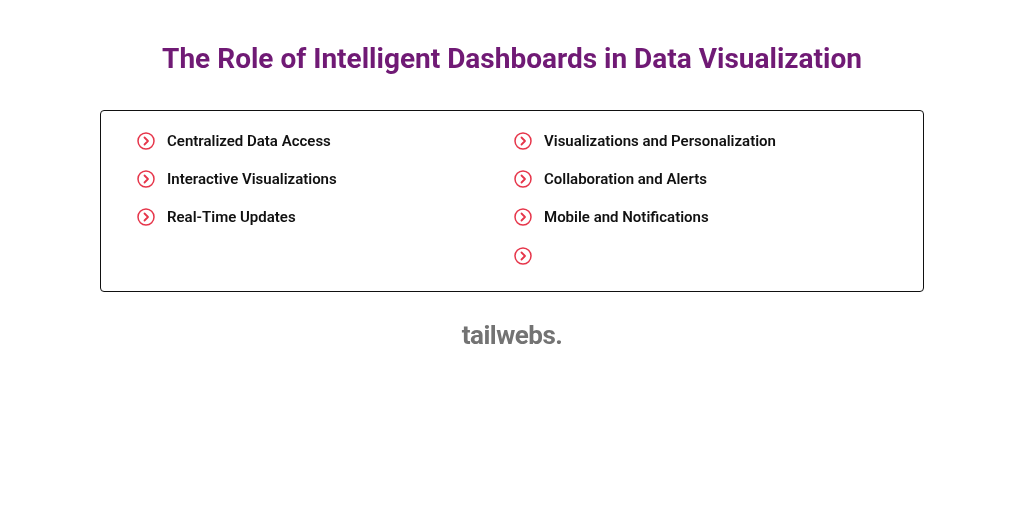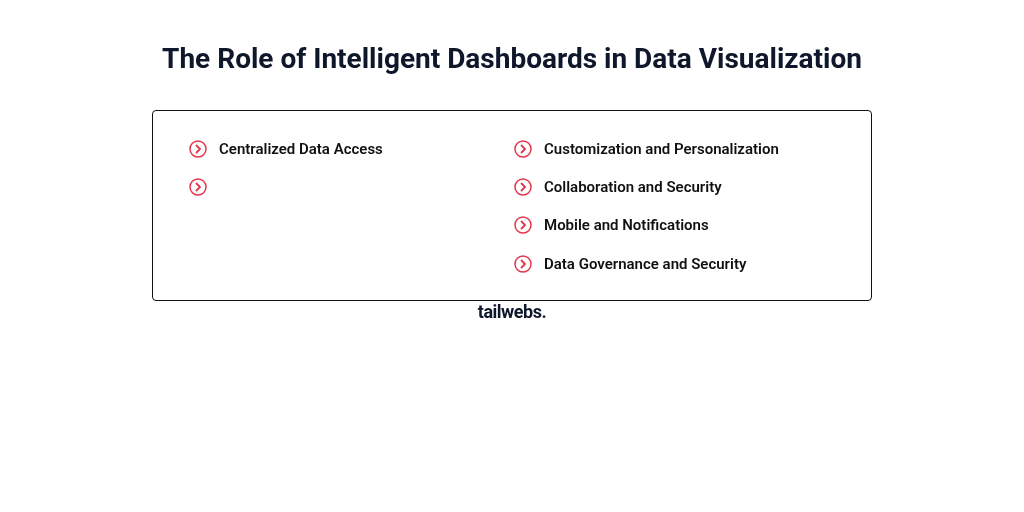--- a/index.html
+++ b/index.html
@@ -13,31 +13,31 @@
       background: #ffffff;
       font-family: -apple-system, BlinkMacSystemFont, "Segoe UI", Roboto, Helvetica, Arial, sans-serif;
       display: flex;
       flex-direction: column;
       align-items: center;
       padding-top: 40px;
     }
     .title {
       font-size: 28px;
       font-weight: 700;
-      color: #0f172a;
+      color: #701a75;
       text-align: right;
       line-height: 1.35;
       max-width: 700px;
       margin-bottom: 32px;
     }
     .box {
       border: 1.5px solid #111;
       border-radius: 4px;
-      width: 720px;
-      padding: 28px 36px 26px 36px;
+      width: 824px;
+      padding: 20px 36px 26px 36px;
       display: flex;
       gap: 4px;
     }
     .col {
       flex: 1;
       display: flex;
       flex-direction: column;
       gap: 18px;
     }
     .item {
@@ -54,23 +54,24 @@
     .chev-icon svg {
       display: block;
     }
     .item-label {
       font-size: 15px;
       font-weight: 600;
       color: #111;
       line-height: 1.35;
     }
     .brand {
-      font-size: 18px;
+      margin-top: 28px;
+      font-size: 26px;
       font-weight: 700;
-      color: #0f172a;
+      color: #737373;
       letter-spacing: -0.5px;
     }
   </style>
 </head>
 <body>
 
 <h1 class="title">The Role of Intelligent Dashboards in Data Visualization</h1>
 
 <div class="box">
   <div class="col">
@@ -83,56 +84,65 @@
       </span>
       <span class="item-label">Centralized Data Access</span>
     </div>
     <div class="item">
       <span class="chev-icon">
         <svg width="18" height="18" viewBox="0 0 18 18">
             <circle cx="9" cy="9" r="8" fill="none" stroke="#e6354a" stroke-width="1.5"></circle>
             <path d="M7.5 5.5 L11 9 L7.5 12.5" fill="none" stroke="#e6354a" stroke-width="1.8" stroke-linecap="round" stroke-linejoin="round"></path>
           </svg>
       </span>
+      <span class="item-label">Interactive Visualizations</span>
+    </div>
+    <div class="item">
+      <span class="chev-icon">
+        <svg width="18" height="18" viewBox="0 0 18 18">
+            <circle cx="9" cy="9" r="8" fill="none" stroke="#e6354a" stroke-width="1.5"></circle>
+            <path d="M7.5 5.5 L11 9 L7.5 12.5" fill="none" stroke="#e6354a" stroke-width="1.8" stroke-linecap="round" stroke-linejoin="round"></path>
+          </svg>
+      </span>
+      <span class="item-label">Real-Time Updates</span>
     </div>
   </div>
 
   <div class="col">
     <div class="item">
       <span class="chev-icon">
         <svg width="18" height="18" viewBox="0 0 18 18">
             <circle cx="9" cy="9" r="8" fill="none" stroke="#e6354a" stroke-width="1.5"></circle>
             <path d="M7.5 5.5 L11 9 L7.5 12.5" fill="none" stroke="#e6354a" stroke-width="1.8" stroke-linecap="round" stroke-linejoin="round"></path>
           </svg>
       </span>
-      <span class="item-label">Customization and Personalization</span>
+      <span class="item-label">Visualizations and Personalization</span>
     </div>
     <div class="item">
       <span class="chev-icon">
         <svg width="18" height="18" viewBox="0 0 18 18">
             <circle cx="9" cy="9" r="8" fill="none" stroke="#e6354a" stroke-width="1.5"></circle>
             <path d="M7.5 5.5 L11 9 L7.5 12.5" fill="none" stroke="#e6354a" stroke-width="1.8" stroke-linecap="round" stroke-linejoin="round"></path>
           </svg>
       </span>
-      <span class="item-label">Collaboration and Security</span>
+      <span class="item-label">Collaboration and Alerts</span>
     </div>
     <div class="item">
       <span class="chev-icon">
         <svg width="18" height="18" viewBox="0 0 18 18">
             <circle cx="9" cy="9" r="8" fill="none" stroke="#e6354a" stroke-width="1.5"></circle>
             <path d="M7.5 5.5 L11 9 L7.5 12.5" fill="none" stroke="#e6354a" stroke-width="1.8" stroke-linecap="round" stroke-linejoin="round"></path>
           </svg>
       </span>
       <span class="item-label">Mobile and Notifications</span>
     </div>
     <div class="item">
       <span class="chev-icon">
         <svg width="18" height="18" viewBox="0 0 18 18">
             <circle cx="9" cy="9" r="8" fill="none" stroke="#e6354a" stroke-width="1.5"></circle>
             <path d="M7.5 5.5 L11 9 L7.5 12.5" fill="none" stroke="#e6354a" stroke-width="1.8" stroke-linecap="round" stroke-linejoin="round"></path>
           </svg>
       </span>
-      <span class="item-label">Data Governance and Security</span>
     </div>
   </div>
 </div>
 
 <div class="brand">tailwebs.</div>
 
 </body></html>

